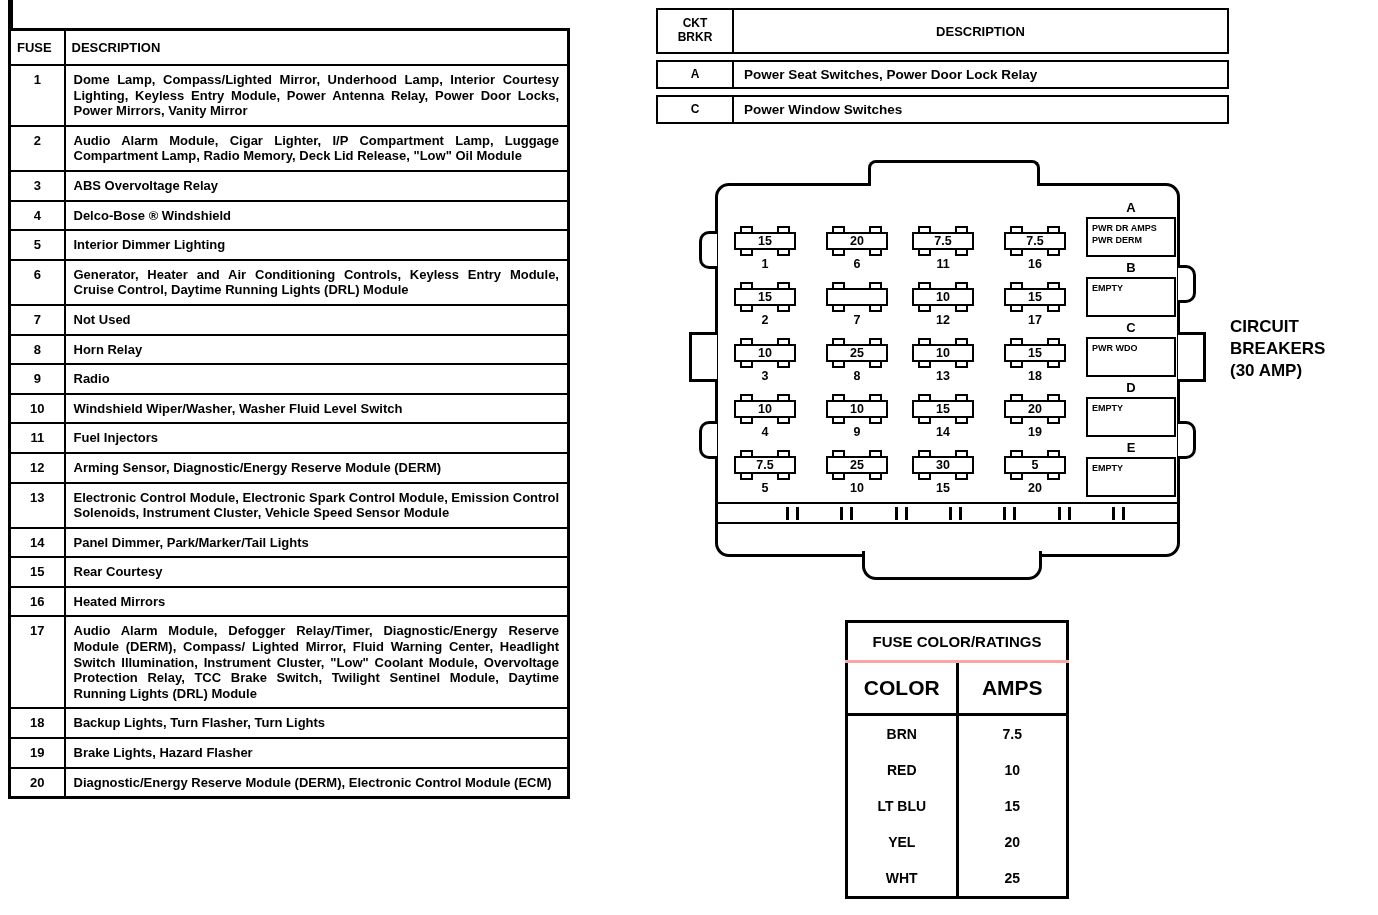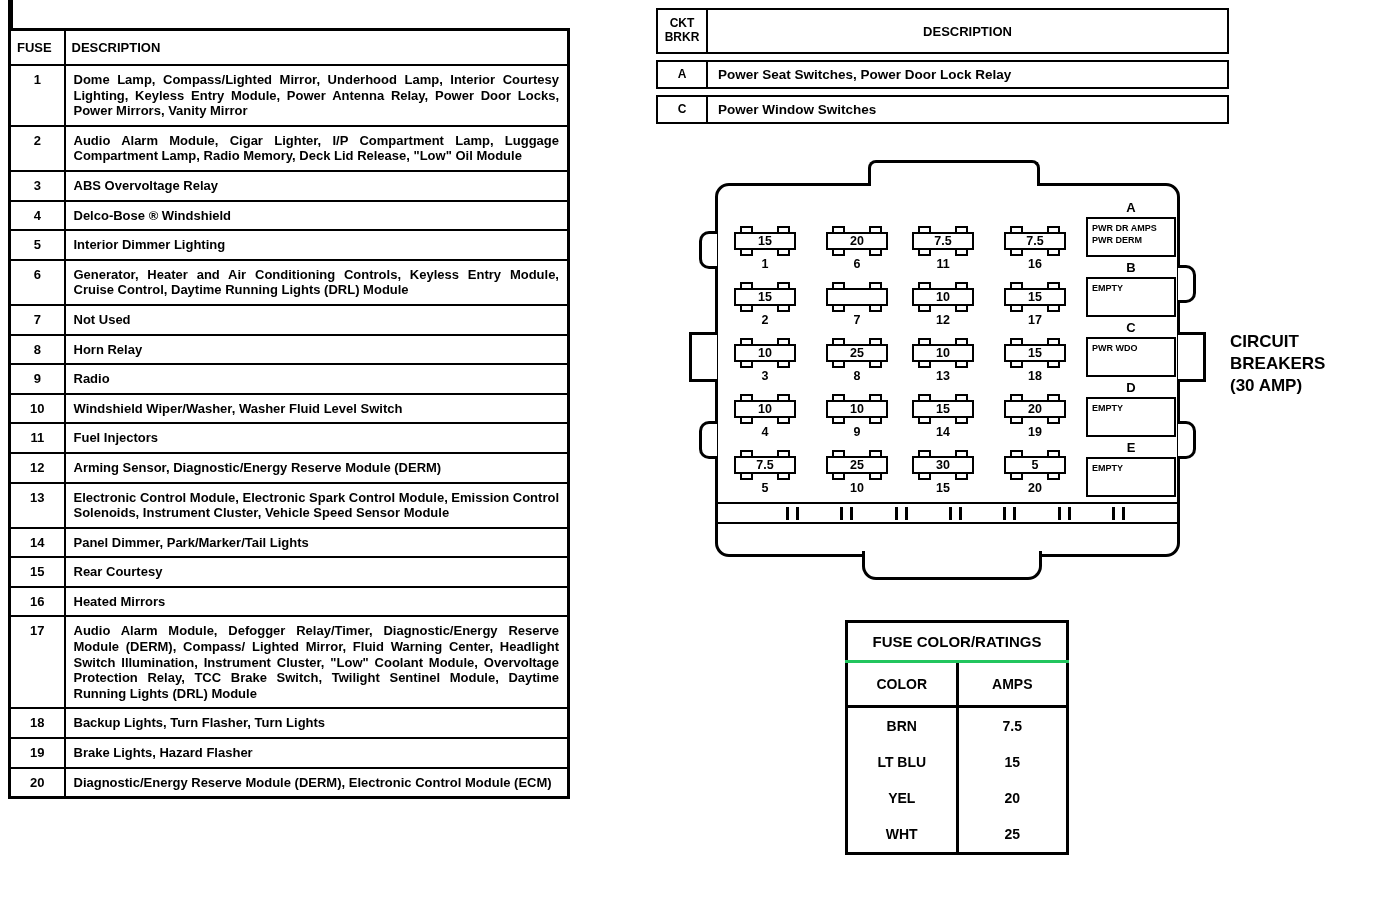--- a/index.html
+++ b/index.html
@@ -14,21 +14,21 @@
   .fuse-table th, .fuse-table td { border: 2px solid #000; font-weight: 700; vertical-align: top; }
   .fuse-table th { font-size: 13px; text-align: left; padding: 9px 6px; }
   .fuse-table th.numh { width: 55px; }
   .fuse-table td.num { text-align: center; font-size: 13px; padding: 6px 2px; }
   .fuse-table td.desc { font-size: 13px; line-height: 1.2; padding: 6px 8px 6px 8px; text-align: justify; }
 
   
   .brk-table { position: absolute; left: 656px; top: 8px; width: 573px; }
   .brk-row { display: flex; margin-bottom: 6px; }
   .brk-cell { border: 2px solid #000; font-weight: 700; background: #fff; }
-  .brk-id { width: 52px; display: flex; align-items: center; justify-content: center; text-align: center; font-size: 12px; line-height: 1.15; }
+  .brk-id { width: 78px; display: flex; align-items: center; justify-content: center; text-align: center; font-size: 12px; line-height: 1.15; }
   .brk-desc { flex: 1; margin-left: -2px; display: flex; align-items: center; font-size: 13.5px; padding: 0 10px; }
   .brk-head { height: 46px; }
   .brk-head .brk-desc { justify-content: center; font-size: 13px; }
   .brk-data { height: 29px; }
   .pre { white-space: pre-line; }
 
   
   .panel { position: absolute; left: 715px; top: 183px; width: 465px; height: 374px; border: 3px solid #000; border-radius: 14px; background: #fff; }
   .panel-top-tab { position: absolute; left: 150px; top: -26px; width: 172px; height: 26px; border: 3px solid #000; border-bottom: none; border-radius: 8px 8px 0 0; background: #fff; }
   .panel-bottom-tab { position: absolute; left: 144px; bottom: -26px; width: 180px; height: 29px; border: 3px solid #000; border-top: none; border-radius: 0 0 14px 14px; background: #fff; }
@@ -50,27 +50,27 @@
   .tab.bot { border-top: none; }
   .fbody { height: 18px; border: 2px solid #000; display: flex; align-items: center; justify-content: center; font-size: 12.5px; font-weight: 700; background: #fff; }
   .fnum { text-align: center; font-size: 12.5px; font-weight: 700; margin-top: 1px; }
 
   
   .cb-col { position: absolute; left: 368px; top: 14px; width: 90px; }
   .cb-letter { text-align: center; font-size: 13px; height: 17px; font-weight: 700; }
   .cb-box { border: 2.5px solid #000; height: 40px; padding: 4px 4px; font-size: 9px; line-height: 1.3; margin-bottom: 3px; background: #fff; overflow: hidden; }
   .cb-line { display: block; }
 
-  .cb-side-label { position: absolute; left: 1230px; top: 331px; font-size: 17px; line-height: 1.3; white-space: pre-line; font-weight: 700; }
+  .cb-side-label { position: absolute; left: 1230px; top: 316px; font-size: 17px; line-height: 1.3; white-space: pre-line; font-weight: 700; }
 
   
   table.color-table { position: absolute; left: 845px; top: 620px; width: 224px; border-collapse: collapse; border: 3px solid #000; }
   .color-table td { font-weight: 700; text-align: center; }
-  .ct-title { font-size: 15px; padding: 10px 4px; border-bottom: 3px solid #22c55e; }
-  .ct-head td { font-size: 14px; padding: 13px 4px; border-bottom: 3px solid #000; }
+  .ct-title { font-size: 15px; padding: 10px 4px; border-bottom: 3px solid #fca5a5; }
+  .ct-head td { font-size: 21px; padding: 13px 4px; border-bottom: 3px solid #000; }
   .ct-col1 { border-right: 3px solid #000; width: 50%; }
   .ct-row td { font-size: 14px; padding: 10px 4px; }
 </style>
 </head>
 <body>
 
 <div class="page">
   <div class="scan-mark"></div>
 
   <table class="fuse-table">
@@ -502,20 +502,24 @@
       </tr>
       <tr class="ct-head">
         <td class="ct-col1">COLOR</td>
         <td>AMPS</td>
       </tr>
       <tr class="ct-row">
         <td class="ct-col1">BRN</td>
         <td>7.5</td>
       </tr>
       <tr class="ct-row">
+        <td class="ct-col1">RED</td>
+        <td>10</td>
+      </tr>
+      <tr class="ct-row">
         <td class="ct-col1">LT BLU</td>
         <td>15</td>
       </tr>
       <tr class="ct-row">
         <td class="ct-col1">YEL</td>
         <td>20</td>
       </tr>
       <tr class="ct-row">
         <td class="ct-col1">WHT</td>
         <td>25</td>

